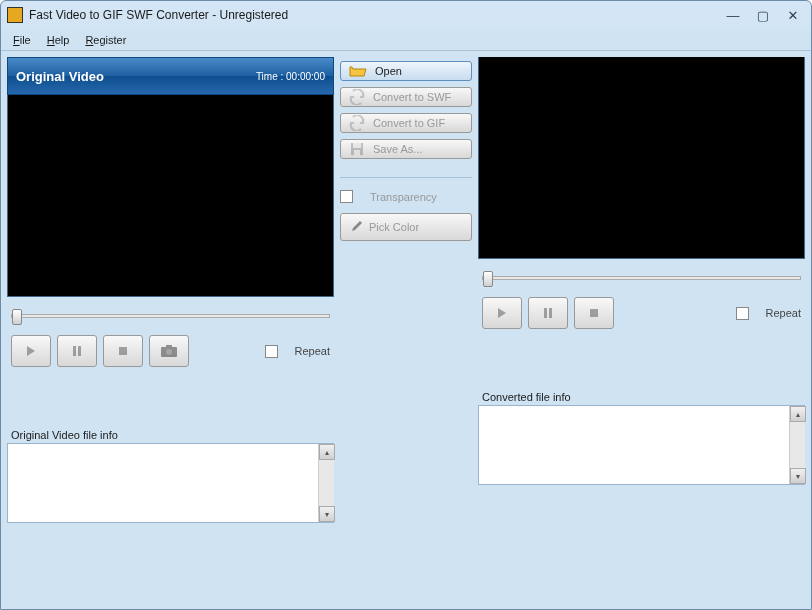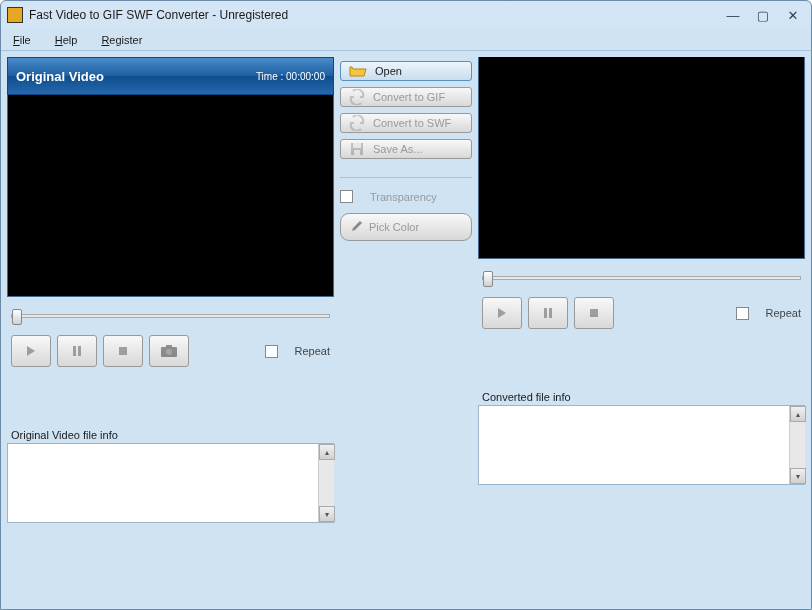--- a/index.html
+++ b/index.html
@@ -6,21 +6,21 @@
 body { font-family: Tahoma, Arial, sans-serif; font-size: 11px; background: #fff; width: 812px; height: 610px; overflow: hidden; }
 
 .window { width: 812px; height: 610px; background: linear-gradient(to bottom, #d4e6f5 0%, #b8d4eb 100%); border: 1px solid #6b8ba8; border-radius: 6px 6px 0 0; display: flex; flex-direction: column; }
 
 .titlebar { height: 28px; display: flex; align-items: center; padding: 0 6px; }
 .titlebar-icon { width: 16px; height: 16px; background: #e5a820; border: 1px solid #333; margin-right: 6px; }
 .titlebar-text { flex: 1; color: #1a1a1a; font-size: 12px; }
 .titlebar-controls { display: flex; gap: 6px; }
 .titlebar-btn { width: 24px; height: 16px; display: flex; align-items: center; justify-content: center; color: #2a4158; font-size: 13px; cursor: pointer; }
 
-.menubar { height: 22px; background: #cfe3f2; display: flex; align-items: center; padding: 0 6px; gap: 12px; border-bottom: 1px solid #a5c3db; }
+.menubar { height: 22px; background: #cfe3f2; display: flex; align-items: center; padding: 0 6px; gap: 4px; border-bottom: 1px solid #a5c3db; }
 .menu-item { padding: 2px 6px; cursor: pointer; color: #1a1a1a; }
 .menu-item .underline { text-decoration: underline; }
 
 .content { flex: 1; display: flex; padding: 6px; gap: 6px; background: #cfe3f2; }
 
 .panel { flex: 1; display: flex; flex-direction: column; }
 .center-panel { width: 132px; display: flex; flex-direction: column; gap: 6px; padding-top: 4px; }
 
 .panel-header { height: 38px; background: linear-gradient(to bottom, #4a8bc9 0%, #1d5fa0 50%, #0e4e8f 51%, #2568ab 100%); color: #fff; display: flex; align-items: center; padding: 0 8px; font-weight: bold; font-size: 13px; border: 1px solid #0d4885; }
 .panel-header-right { margin-left: auto; font-size: 10px; font-weight: normal; }
@@ -44,21 +44,21 @@
 .info-scrollbar { position: absolute; right: 0; top: 0; bottom: 0; width: 16px; background: #e8e8e8; border-left: 1px solid #ccc; }
 .info-scroll-btn { width: 16px; height: 16px; background: linear-gradient(to bottom, #f0f0f0, #d0d0d0); border: 1px solid #aaa; display: flex; align-items: center; justify-content: center; font-size: 8px; color: #555; }
 .info-scroll-btn.bottom { position: absolute; bottom: 0; }
 
 .center-btn { height: 20px; background: linear-gradient(to bottom, #f8f8f8, #d8d8d8); border: 1px solid #999; border-radius: 3px; display: flex; align-items: center; padding: 0 8px; gap: 8px; cursor: pointer; color: #333; }
 .center-btn.active { background: linear-gradient(to bottom, #eef5fb, #c8ddf0); border-color: #5a8fc0; color: #1a1a1a; }
 .center-btn.disabled { color: #999; }
 .center-btn.disabled svg { opacity: 0.4; }
 
 .center-section { margin-top: 12px; border-top: 1px solid #a5c3db; padding-top: 12px; display: flex; flex-direction: column; gap: 10px; }
-.pick-color-btn { height: 28px; background: linear-gradient(to bottom, #f8f8f8, #d8d8d8); border: 1px solid #999; border-radius: 9px; display: flex; align-items: center; padding: 0 8px; gap: 6px; cursor: pointer; color: #999; }
+.pick-color-btn { height: 28px; background: linear-gradient(to bottom, #f8f8f8, #d8d8d8); border: 1px solid #999; border-radius: 3px; display: flex; align-items: center; padding: 0 8px; gap: 6px; cursor: pointer; color: #999; }
 </style>
 </head>
 <body>
 
 <div class="window">
 
   <div class="titlebar">
     <div class="titlebar-icon"></div>
     <div class="titlebar-text">Fast Video to GIF SWF Converter - Unregistered</div>
     <div class="titlebar-controls">
@@ -134,28 +134,28 @@
         <svg width="18" height="14" viewBox="0 0 18 14">
             <path d="M1 3 L1 12 L15 12 L17 5 L4 5 L3 3 Z" fill="#f5c542" stroke="#b8860b"></path>
           </svg>
         <span>Open</span>
       </div>
       <div class="center-btn disabled">
         <svg width="16" height="16" viewBox="0 0 16 16">
             <path d="M4 2 A6 6 0 0 1 14 8 L11 8 M12 14 A6 6 0 0 1 2 8 L5 8" fill="none" stroke="#888" stroke-width="2"></path>
             <path d="M14 5 L14 8 L11 8 M2 11 L2 8 L5 8" fill="none" stroke="#888" stroke-width="2"></path>
           </svg>
-        <span>Convert to GIF</span>
+        <span>Convert to SWF</span>
       </div>
       <div class="center-btn disabled">
         <svg width="16" height="16" viewBox="0 0 16 16">
             <path d="M4 2 A6 6 0 0 1 14 8 L11 8 M12 14 A6 6 0 0 1 2 8 L5 8" fill="none" stroke="#888" stroke-width="2"></path>
             <path d="M14 5 L14 8 L11 8 M2 11 L2 8 L5 8" fill="none" stroke="#888" stroke-width="2"></path>
           </svg>
-        <span>Convert to SWF</span>
+        <span>Convert to GIF</span>
       </div>
       <div class="center-btn disabled">
         <svg width="16" height="16" viewBox="0 0 16 16">
             <rect x="2" y="2" width="12" height="12" fill="#777"></rect>
             <rect x="4" y="2" width="8" height="5" fill="#ddd"></rect>
             <rect x="5" y="9" width="6" height="5" fill="#ddd"></rect>
           </svg>
         <span>Save As...</span>
       </div>
 

